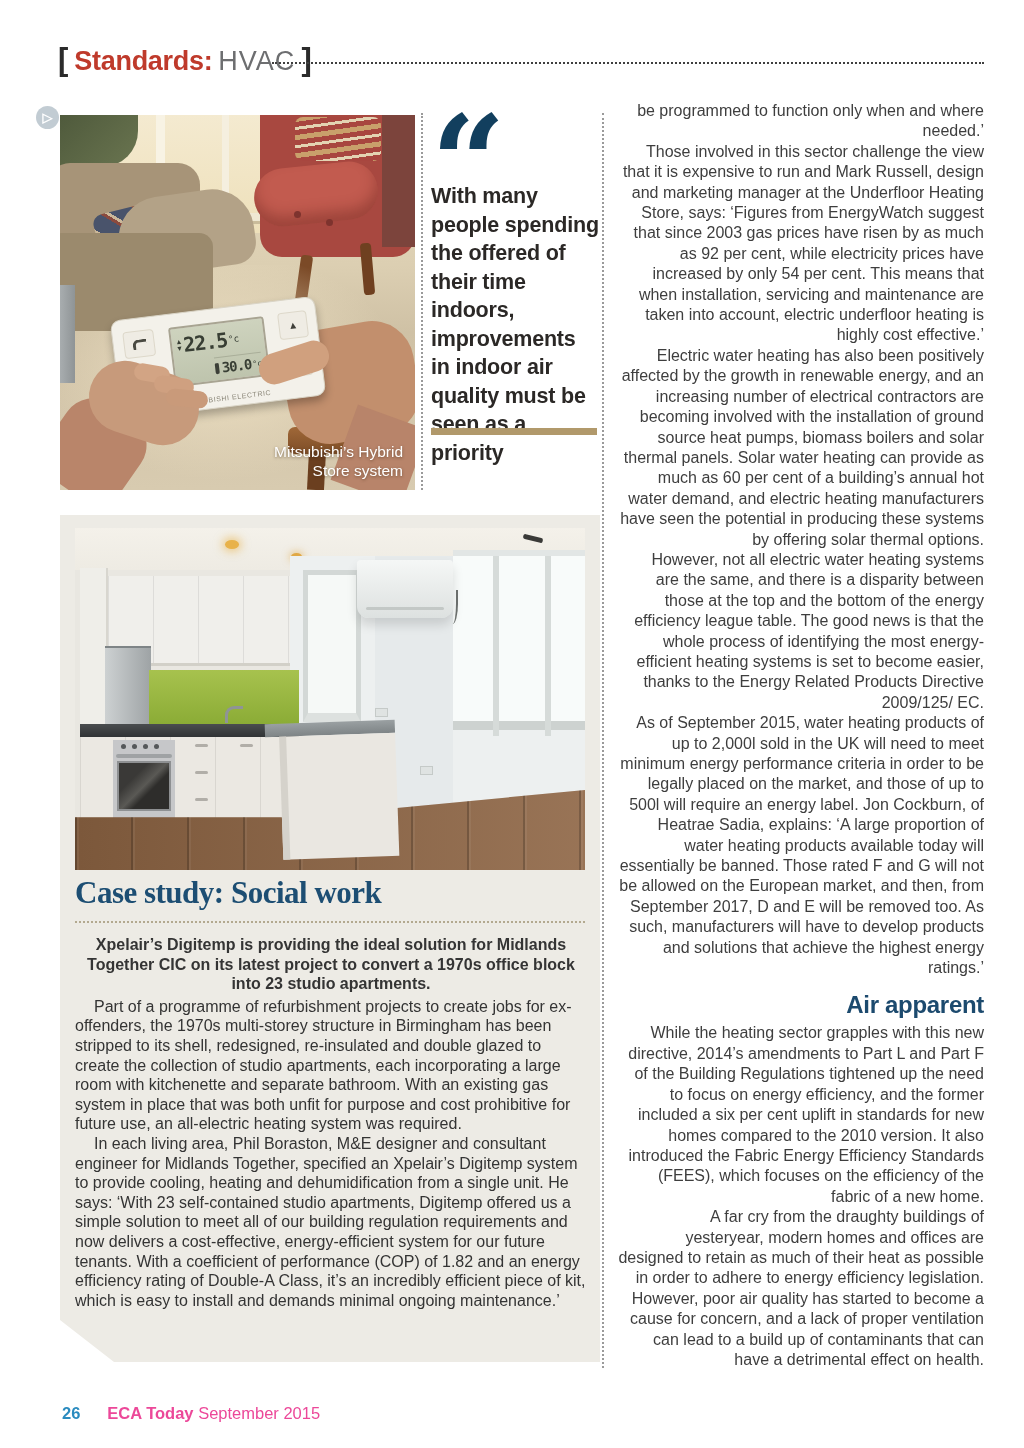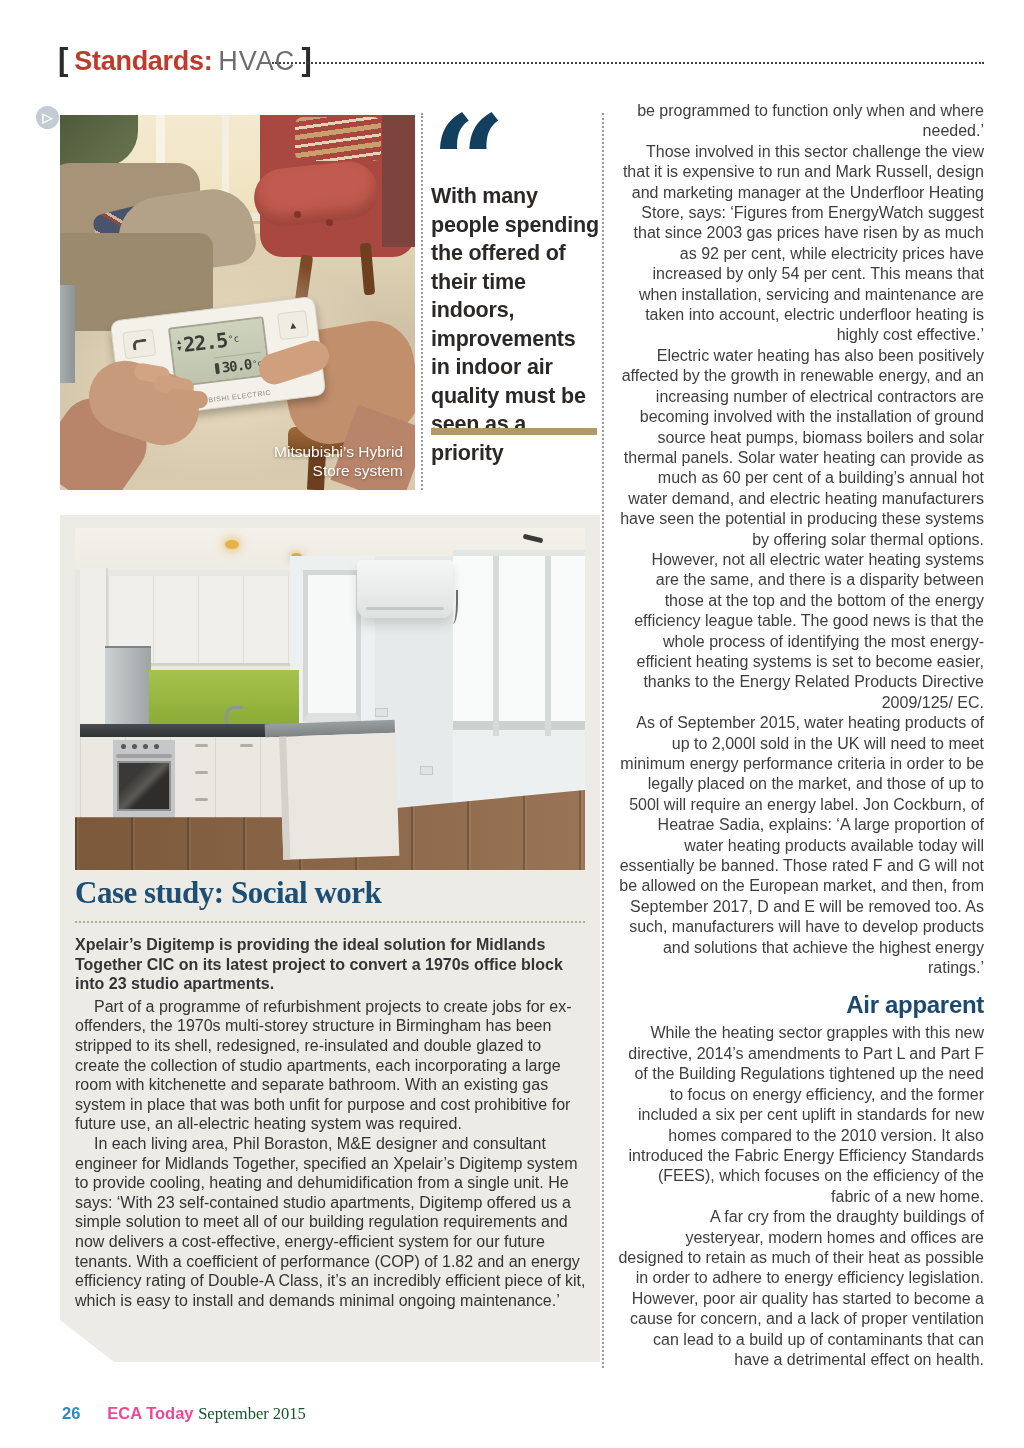--- a/index.html
+++ b/index.html
@@ -97,21 +97,21 @@
   .right-col h2 { font-size:24px; color:#1c4a6e; margin:13px 0 4px; letter-spacing:-0.3px; }
 
   
   .case-panel { position:absolute; left:60px; top:515px; width:540px; height:847px; background:#edebe5;
                 clip-path:polygon(0 0, 100% 0, 100% 100%, 54px 100%, 0 calc(100% - 42px)); }
   .case-heading { position:absolute; left:15px; top:360px; font-family:"Liberation Serif", serif; font-weight:bold;
                   font-size:31px; color:#1d4e73; letter-spacing:-0.5px; }
   .case-dots { position:absolute; left:15px; top:406px; width:510px; border-top:2px dotted #b3a98f; }
   .case-text { position:absolute; left:15px; top:420px; width:512px; }
   .case-text p { font-size:16px; line-height:19.6px; color:#343434; }
-  .case-text p.lead { font-weight:bold; margin-bottom:3px; }
+  .case-text p.lead { font-weight:bold; margin-bottom:3px;text-align:center; }
   .case-text p.indent { text-indent:19px; }
 
   
   .kitchen { position:absolute; left:15px; top:13px; width:510px; height:342px; overflow:hidden; background:#e9e7e1; }
   .k-ceiling { position:absolute; left:0; top:0; width:510px; height:42px; background:linear-gradient(180deg,#f4f1ea,#eeebe3); }
   .k-light1 { position:absolute; left:150px; top:12px; width:14px; height:9px; border-radius:50%; background:#e8b24a; box-shadow:0 0 9px 3px rgba(232,178,74,.55); }
   .k-light2 { position:absolute; left:216px; top:25px; width:11px; height:7px; border-radius:50%; background:#e0a845; box-shadow:0 0 7px 2px rgba(224,168,69,.5); }
   .k-wall-right { position:absolute; left:215px; top:28px; width:295px; height:262px; background:#edf0f0; }
   .k-wall-shade { position:absolute; left:300px; top:28px; width:78px; height:262px; background:#e6eaeb; }
   .k-tall-cab { position:absolute; left:5px; top:40px; width:28px; height:170px; background:#efeee9; border-right:2px solid #d8d6cf; }
@@ -149,21 +149,21 @@
   .k-win2-bar2 { position:absolute; left:92px; top:0; width:6px; height:180px; background:#d6dbd9; }
   .k-fixture { position:absolute; left:448px; top:8px; width:20px; height:5px; background:#3a3a38; transform:rotate(14deg); border-radius:2px; }
   .k-socket1 { position:absolute; left:300px; top:180px; width:13px; height:9px; background:#dfe3e2; border:1px solid #c5cac8; }
   .k-socket2 { position:absolute; left:345px; top:238px; width:13px; height:9px; background:#dfe3e2; border:1px solid #c5cac8; }
 
   
   .footer { position:absolute; left:62px; top:1404px; display:flex; align-items:baseline; gap:27px; }
   .footer .pnum { color:#2a8bbf; font-weight:bold; font-size:16.5px; }
   .footer .mag-wrap { font-size:16.5px; }
   .footer .mag { color:#ec4899; font-weight:bold; }
-  .footer .issue { color:#14532d;font-family:Liberation Serif, serif; }
+  .footer .issue { color:#ec4899; }
 </style>
 </head>
 <body>
 
 <div class="page">
 
   <div class="hdr">
     <span class="bracket">[</span>
     <span class="spot">Standards:</span>
     <span class="topic">HVAC</span>

